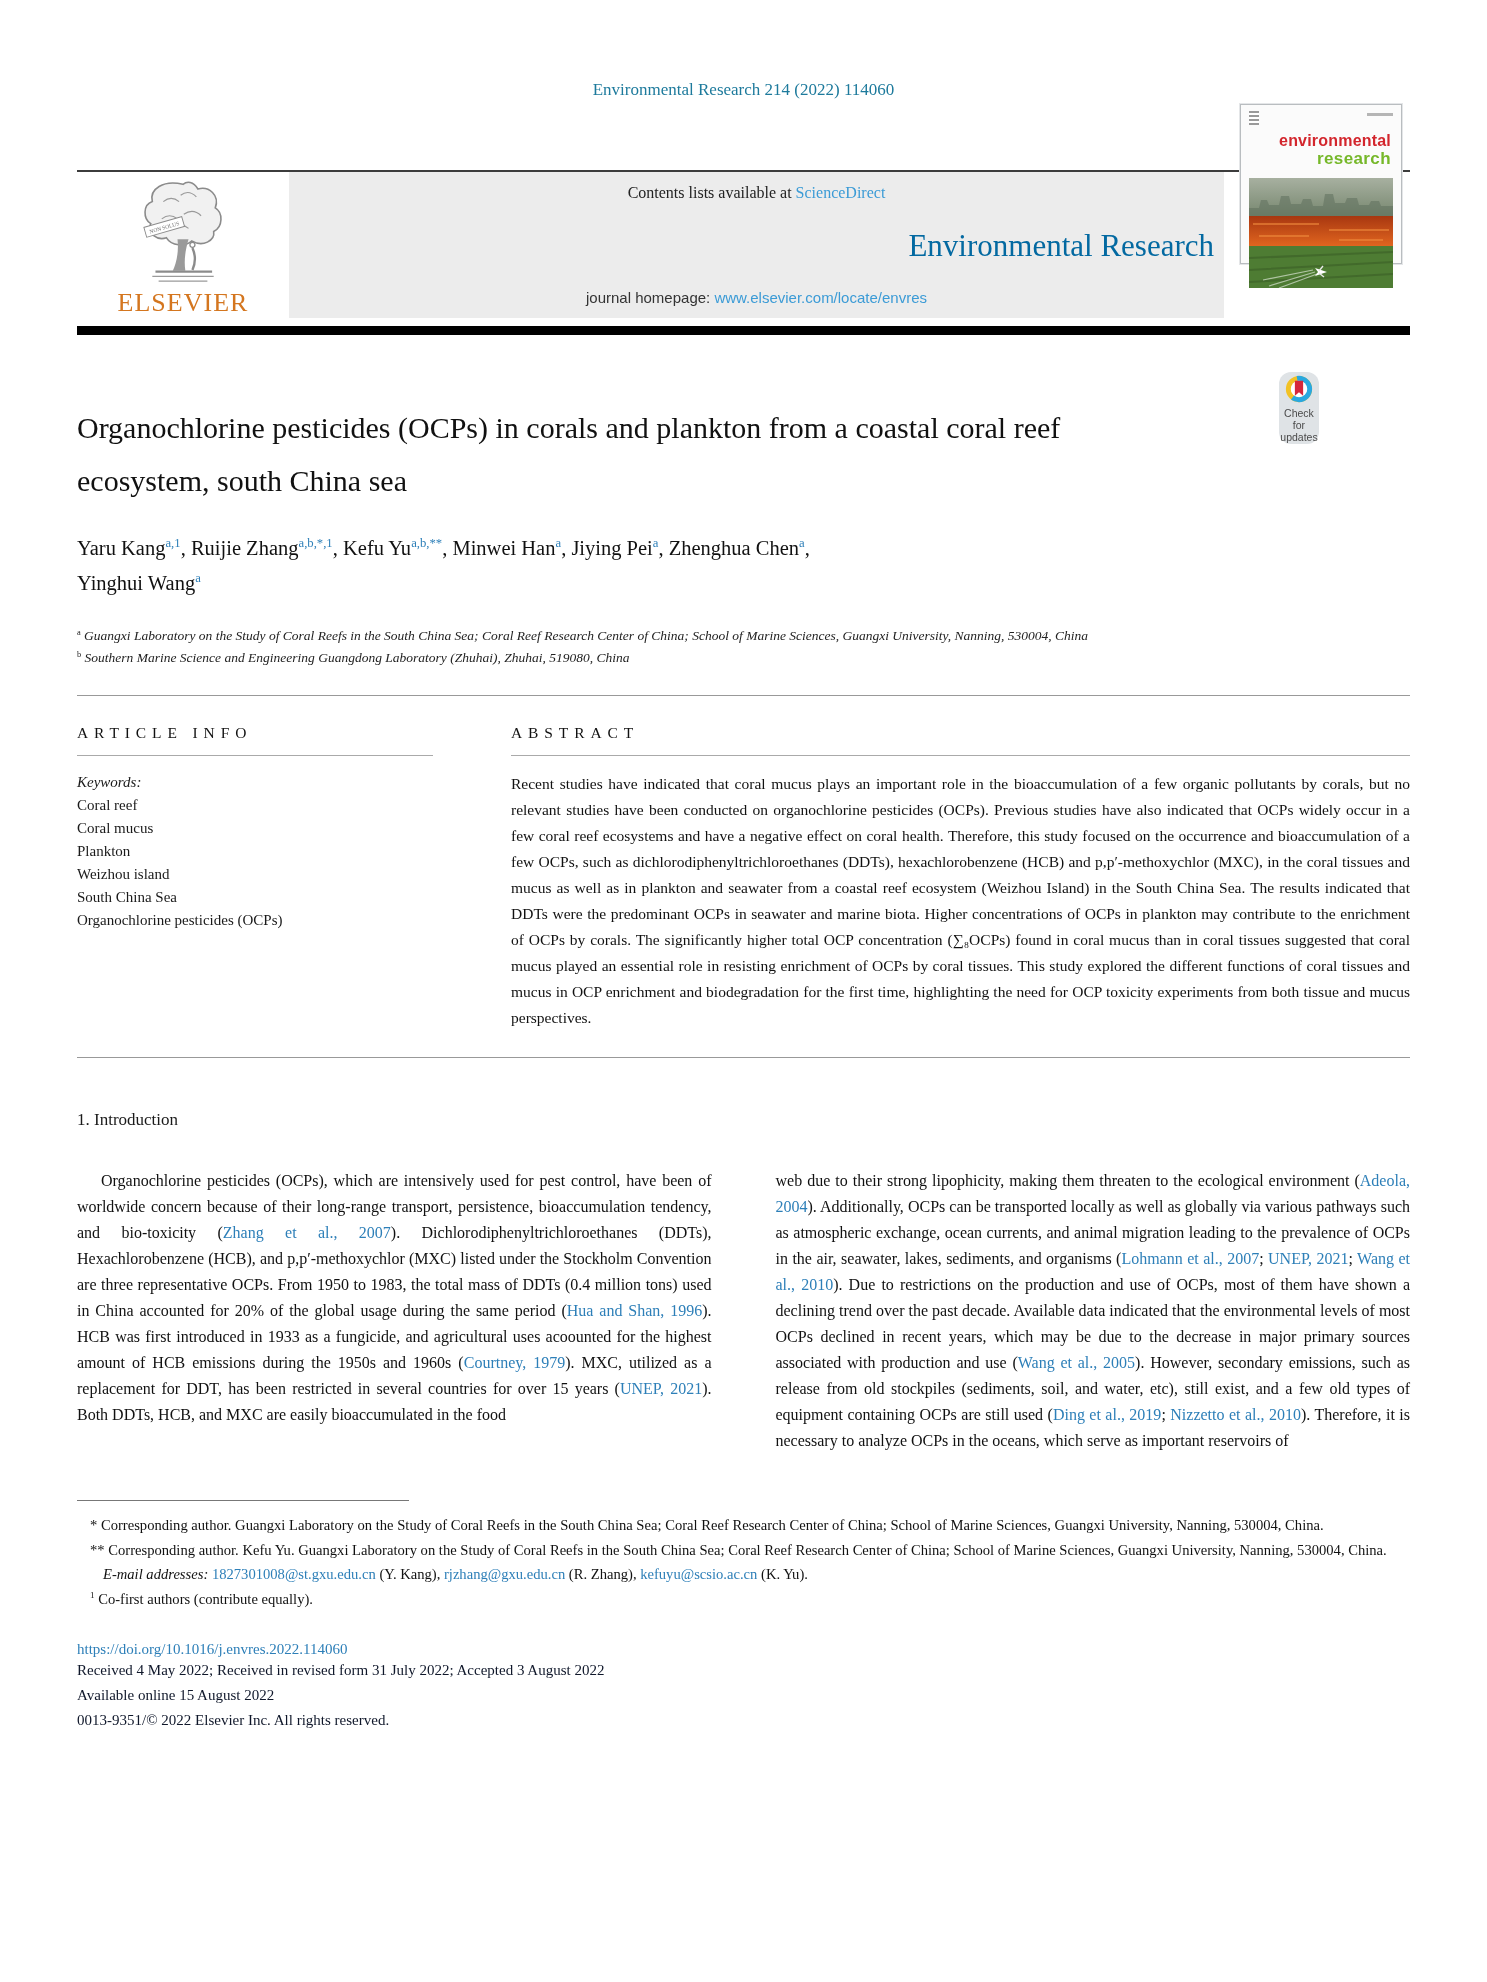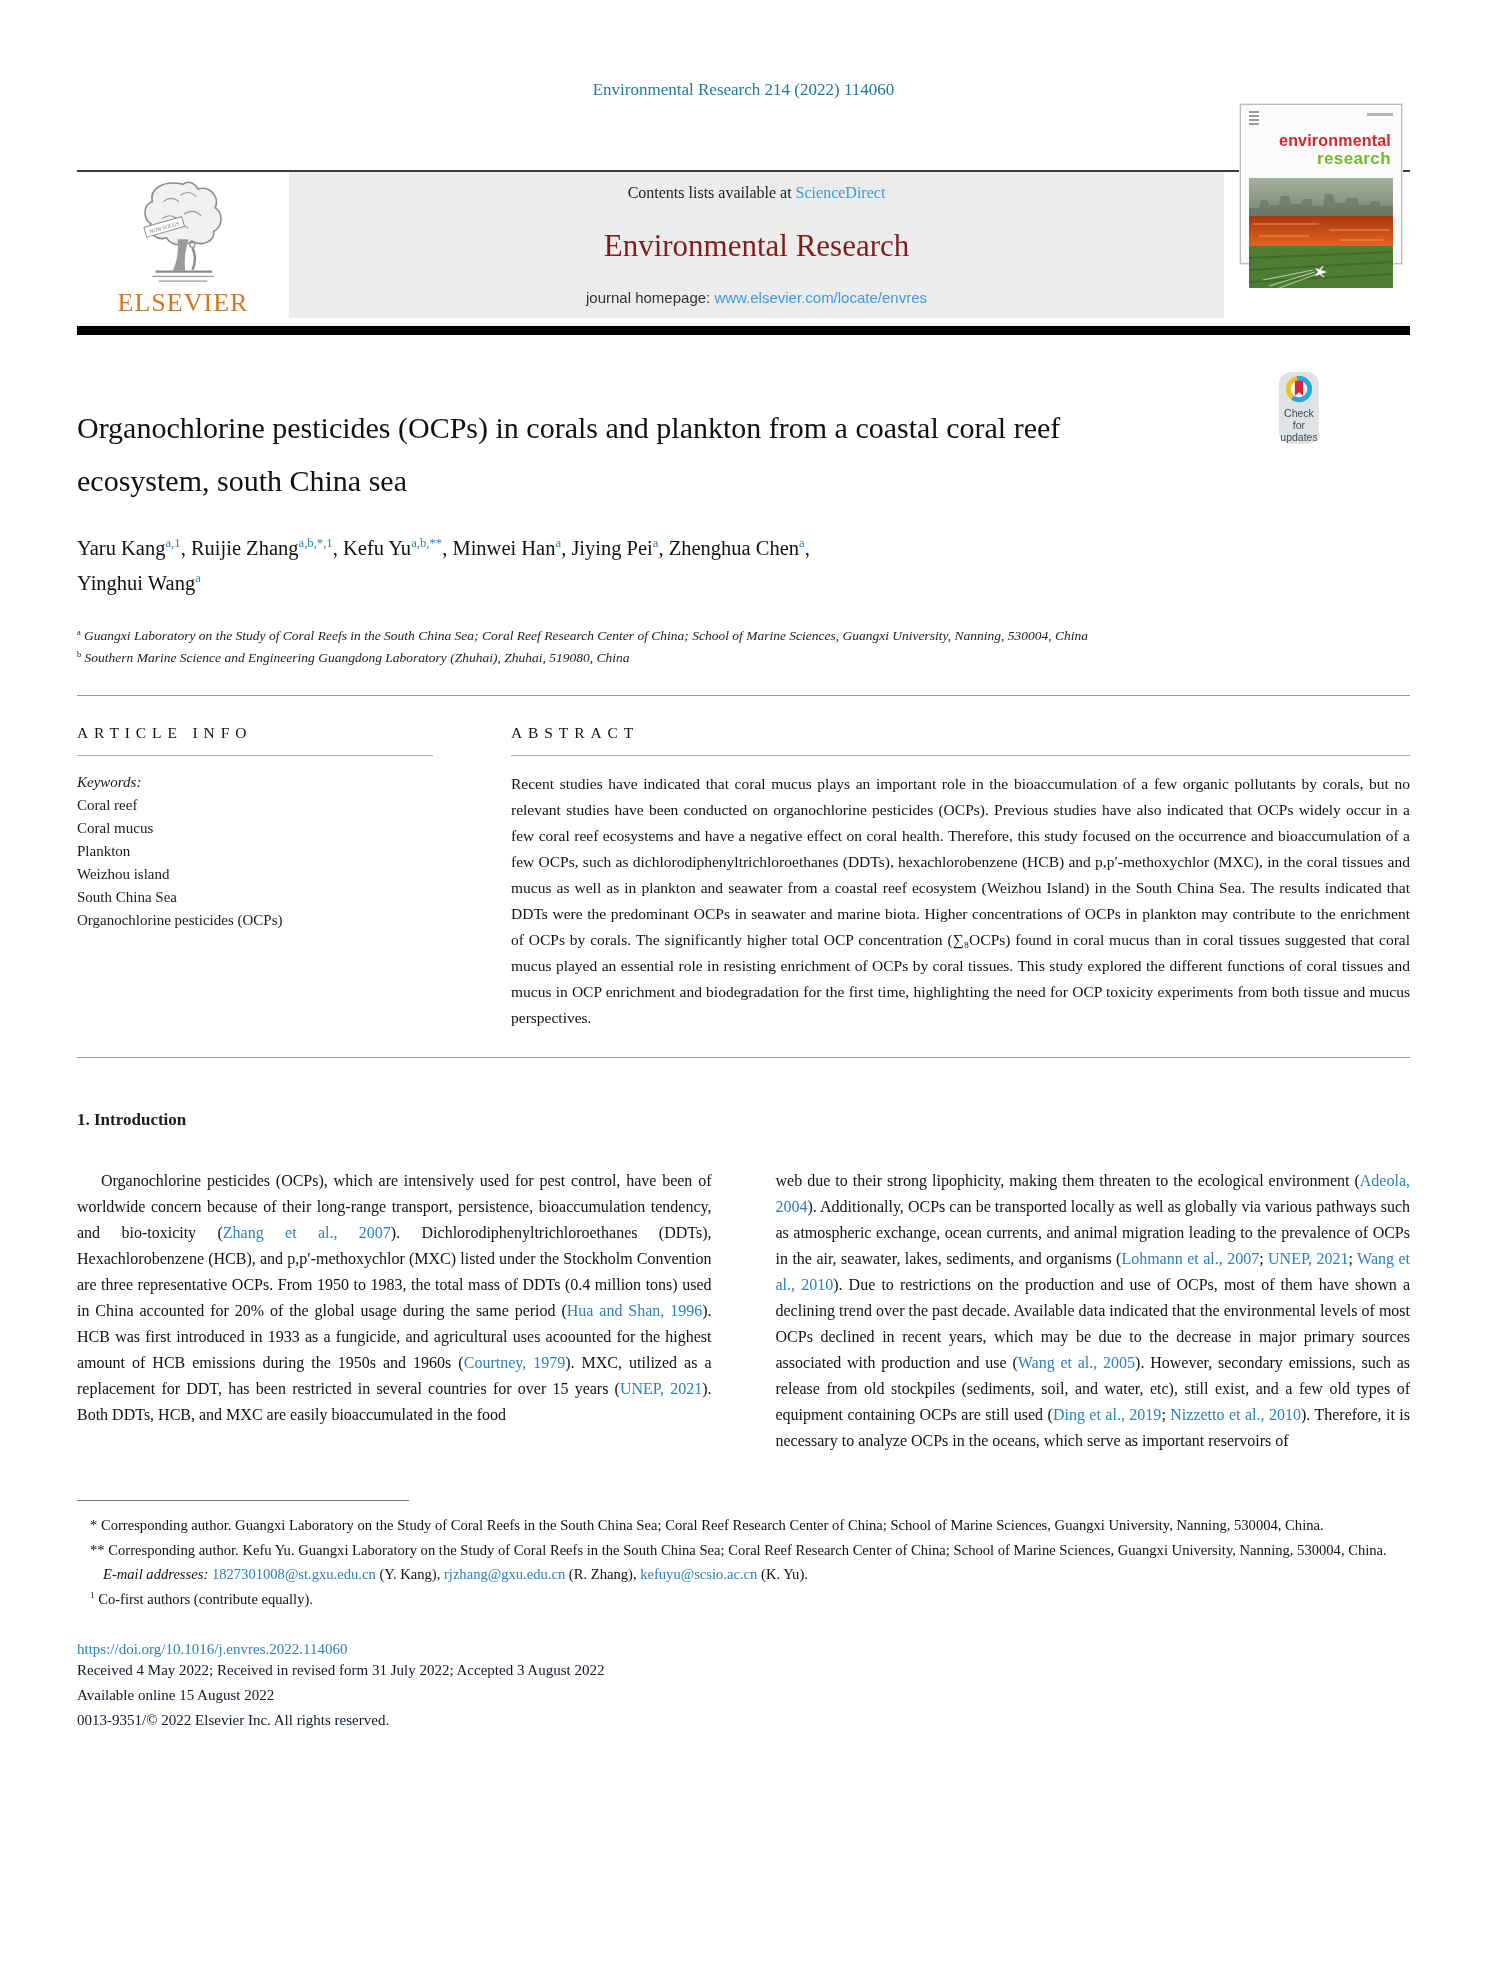--- a/index.html
+++ b/index.html
@@ -19,21 +19,21 @@
   }
   
   .top-citation{display:block;text-align:center;padding-top:80px;font-size:17px;color:var(--teal);text-decoration:none;}
   .rule-top{border:none;border-top:2px solid #3c3c3c;margin:70px 0 0;}
   
   .header-row{display:flex;height:146px;}
   .logo-col{width:212px;flex:none;display:flex;flex-direction:column;align-items:center;justify-content:flex-start;padding-top:6px;}
   .els-word{font-size:26px;color:var(--orange);letter-spacing:1px;margin-top:-8px;}
   .banner{flex:1;margin-right:186px;background:#ececec;text-align:center;display:flex;flex-direction:column;justify-content:space-between;padding:12px 10px 12px;}
   .contents-line{font-size:16px;color:#222;}
-  .journal-title{font-size:31px;color:#7f1d1d;}
+  .journal-title{font-size:31px;color:#0369a1;text-align:right;}
   .homepage-line{font-family:"Liberation Sans", sans-serif;font-size:15px;color:#333;}
   .banner a{text-decoration:none;color:var(--lightblue);}
   .black-bar{height:9px;background:#000;margin-top:8px;}
   
   .cover{
     position:absolute;right:85px;top:104px;width:162px;height:160px;
     background:#fbfbfb;border:1px solid #b9bdc0;box-shadow:0 0 0 1px #e4e6e8;
     padding:6px 8px 8px;font-family:"Liberation Sans", sans-serif;
   }
   .cover-top{display:flex;align-items:flex-start;justify-content:space-between;height:20px;}
@@ -59,21 +59,21 @@
   
   .info-abstract{display:flex;margin-top:28px;}
   .info-col{width:356px;flex:none;margin-right:78px;}
   .abs-col{flex:1;}
   .sec-head{font-size:15.5px;letter-spacing:.38em;color:#111;}
   .sub-rule{border:none;border-top:1px solid #aaa;margin:13px 0 15px;}
   .kw-label{font-style:italic;font-size:15px;line-height:23px;}
   .kw{font-size:15px;line-height:23px;}
   .abs-text{font-size:15.5px;line-height:26px;text-align:justify;margin:0;color:#111;}
   
-  .intro-head{font-size:17px;font-weight:bold;margin:52px 0 0;}
+  .intro-head{font-size:17px;font-weight:normal;margin:52px 0 0;}
   .columns{display:flex;gap:64px;margin-top:38px;}
   .col{flex:1;font-size:16px;line-height:26px;text-align:justify;color:#111;}
   .col p{margin:0;}
   .indent-first{text-indent:24px;}
   
   .footnote-rule{border:none;border-top:1px solid #777;width:332px;margin:46px 0 0;}
   .footnotes{margin-top:12px;font-size:14.6px;line-height:24.5px;color:#111;}
   .fn{text-indent:13px;}
   .fn-email{text-indent:26px;}
   

